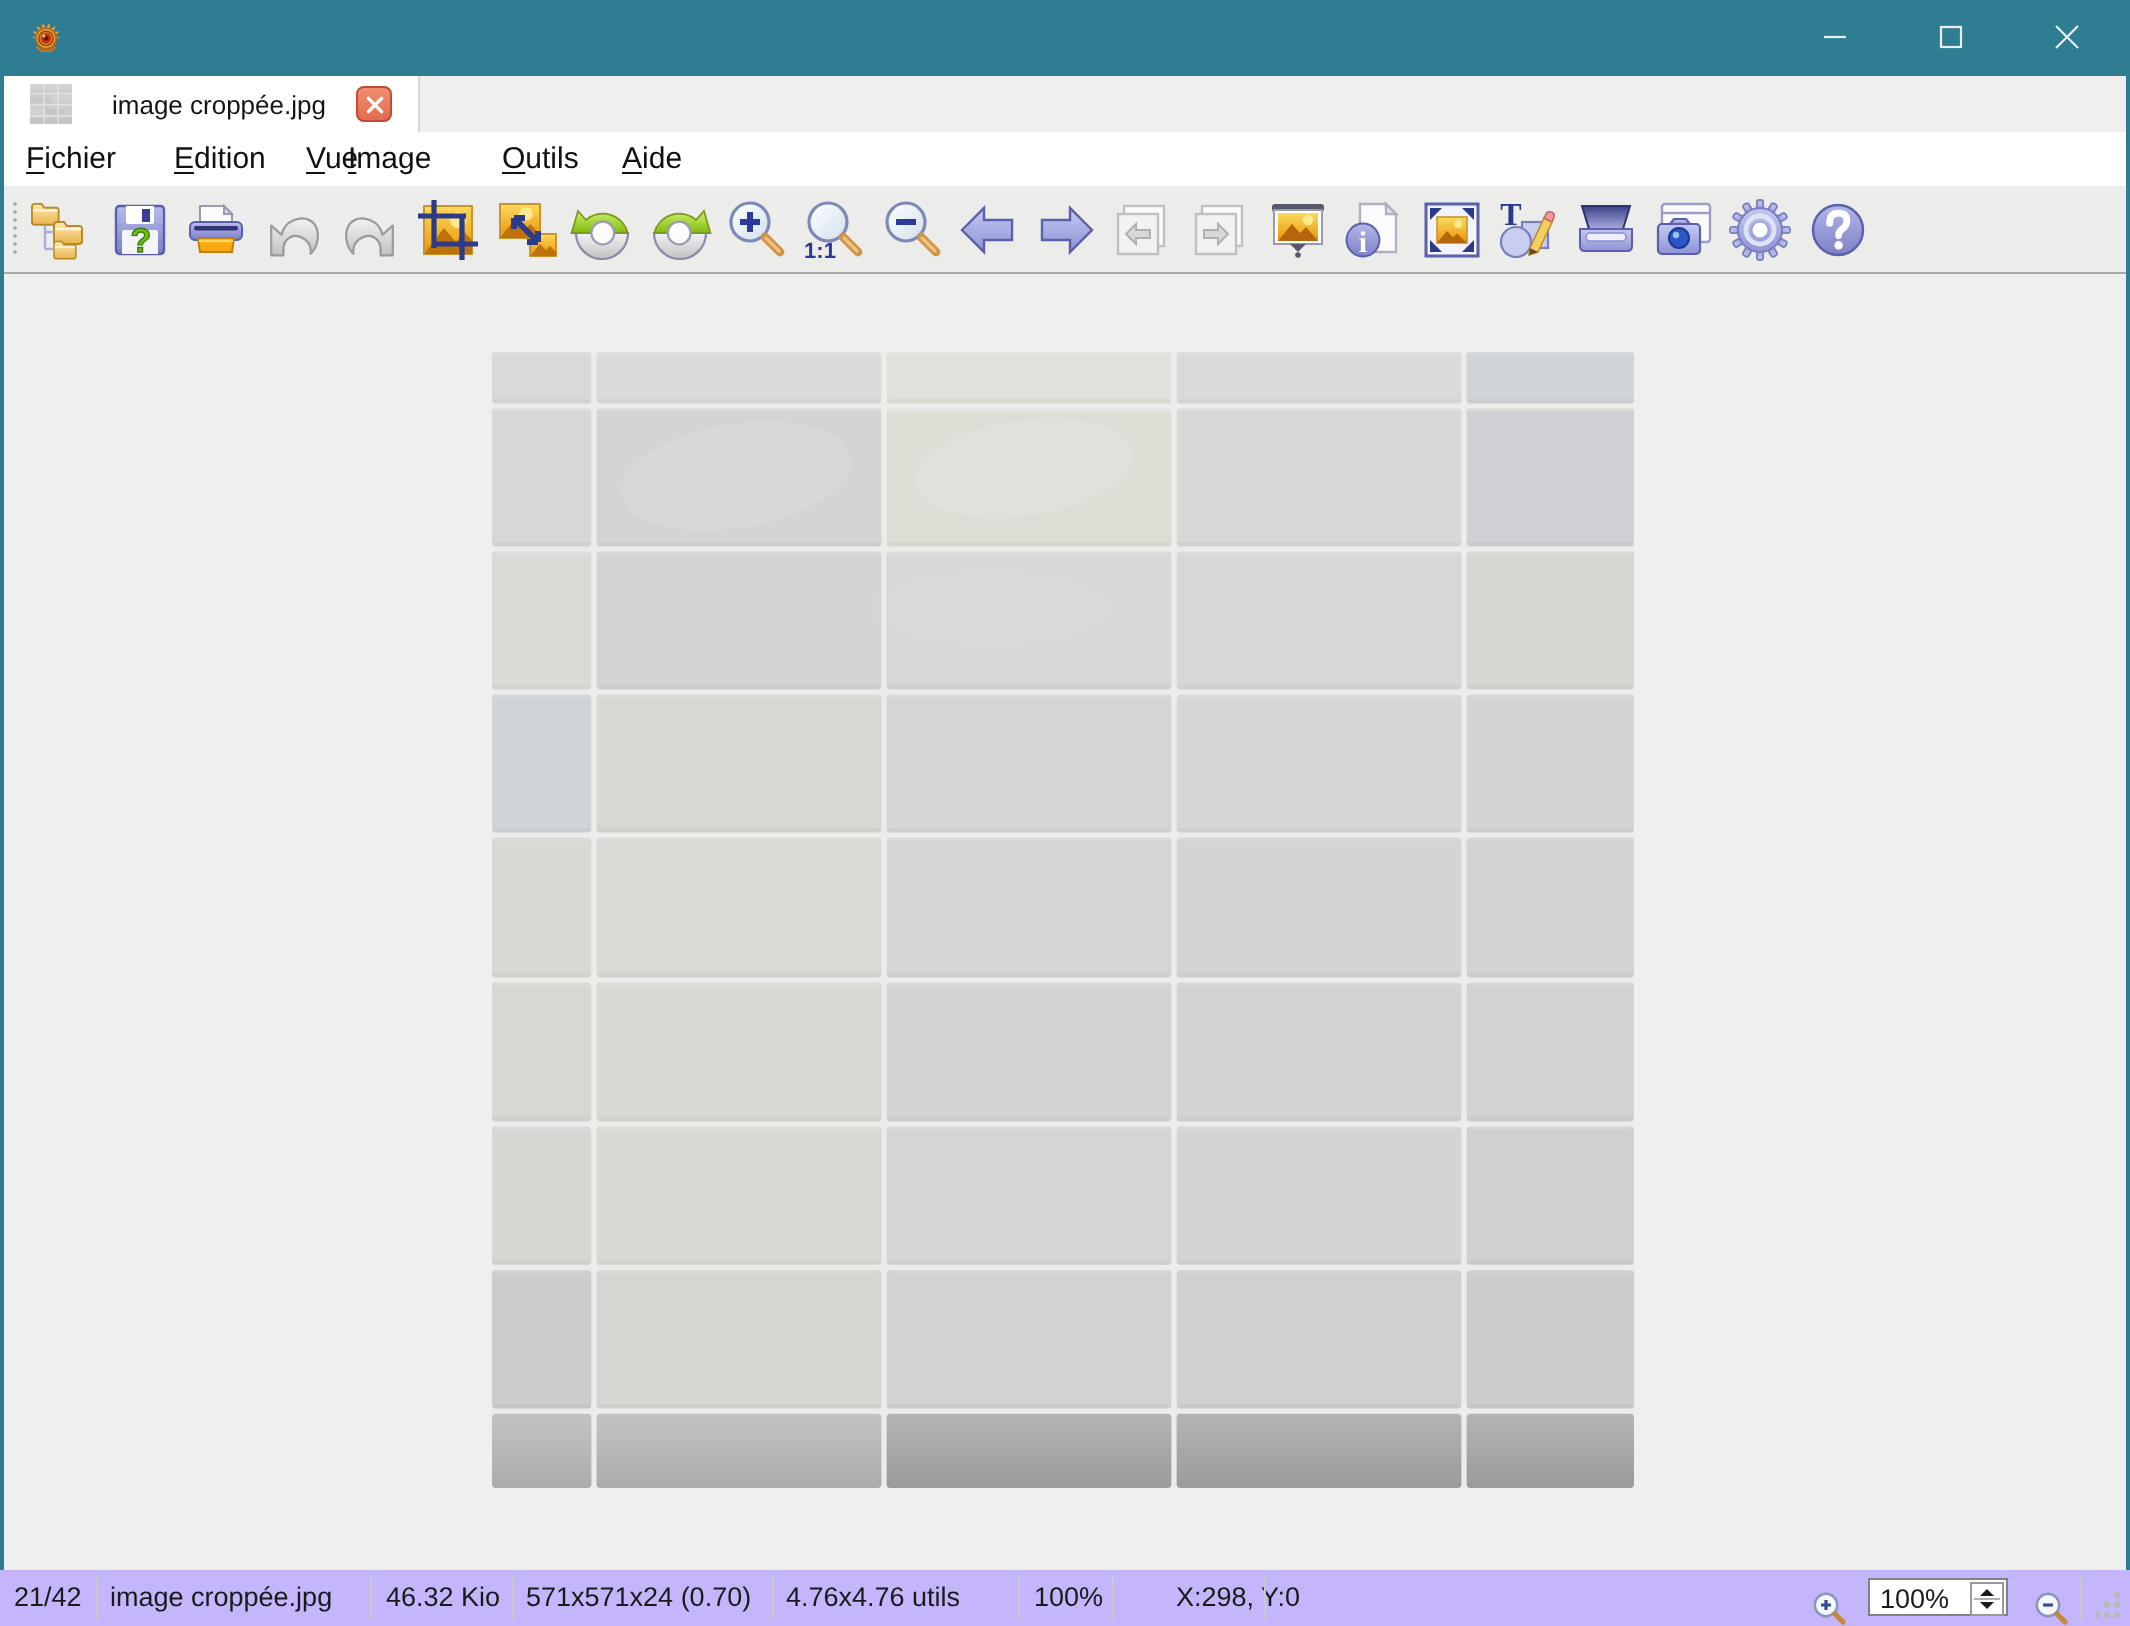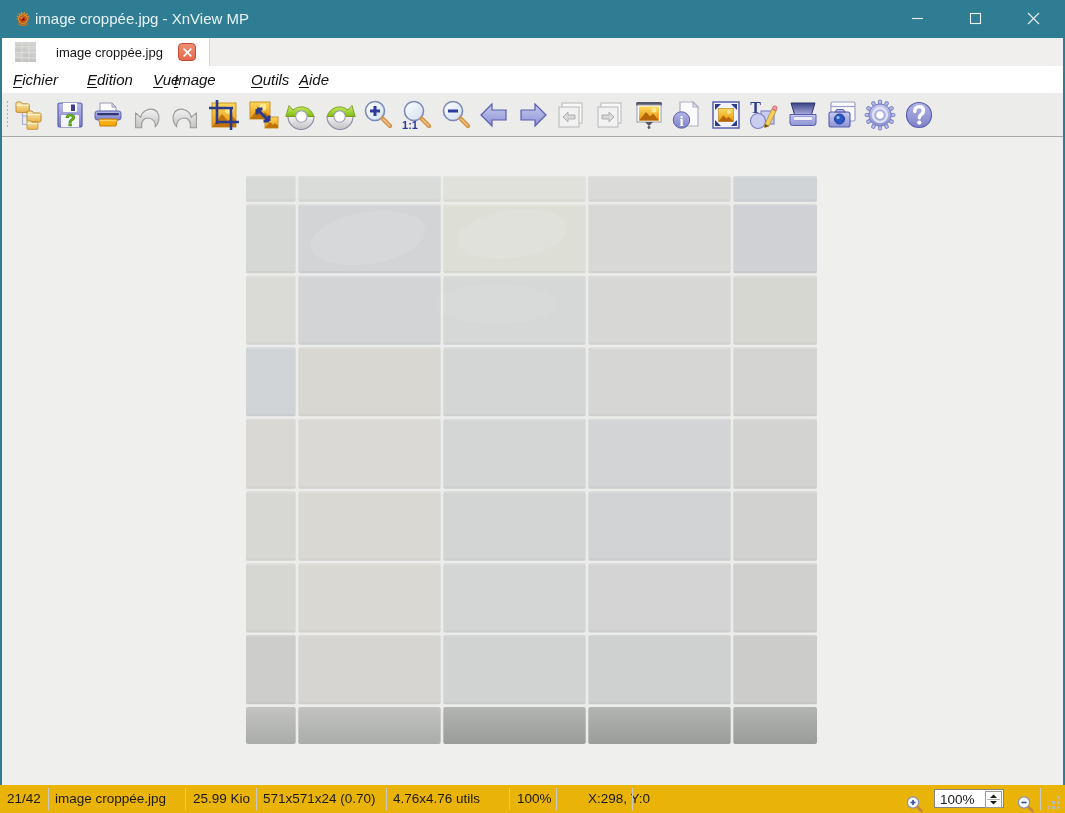--- a/index.html
+++ b/index.html
@@ -9,48 +9,47 @@
 .wbtn{position:absolute;top:0;height:36px;width:47px;}
 .sideL{position:absolute;left:0;top:36px;width:2px;height:749px;background:#2f7d92;}
 .sideR{position:absolute;left:1063px;top:36px;width:2px;height:749px;background:#2f7d92;}
 .tabstrip{position:absolute;left:0;top:36px;width:1065px;height:30px;background:#f0efee;border-top:2px solid #2f7d92;box-sizing:border-box;}
 .tab{position:absolute;left:2px;top:0;width:207px;height:28px;background:#fff;border-right:1px solid #d8d7d6;}
 .tab-thumb{position:absolute;left:13px;top:4px;width:21px;height:20px;background:#c9c9c7;}
 .tab-txt{position:absolute;left:54px;top:0;height:28px;line-height:29px;font-size:13px;color:#141414;}
 .tab-close{position:absolute;left:176px;top:5px;width:18px;height:18px;border-radius:4px;background:linear-gradient(#ee8f72,#e56a4e);border:1.5px solid #c04a34;box-sizing:border-box;}
 .tab-close svg{position:absolute;left:3px;top:3px;}
 .tabrest{position:absolute;left:209px;top:28px;right:0;height:1px;background:#d8d7d6;}
-.menubar{position:absolute;left:2px;top:66px;width:1061px;height:27px;background:#fff;font-style:italic;}
+.menubar{position:absolute;left:2px;top:66px;width:1061px;height:27px;background:#fff;}
 .mi{position:absolute;top:0;height:27px;line-height:28px;font-size:15px;color:#111;}
 .mi u{text-decoration:underline;text-underline-offset:2px;}
 .toolbar{position:absolute;left:2px;top:93px;width:1061px;height:44px;background:#ececea;border-bottom:1px solid #a9a9a9;box-sizing:border-box;}
 .tbhandle{position:absolute;left:4px;top:7px;width:3px;height:29px;
  background-image:radial-gradient(circle,#ababab 30%,transparent 36%);background-size:3px 4px;width:2.5px;}
 .ti{position:absolute;top:6px;width:32px;height:32px;}
 .canvas{position:absolute;left:2px;top:137px;width:1061px;height:648px;background:#efefee;}
 .pic{position:absolute;left:244px;top:39px;width:571px;height:568px;}
-.statusbar{position:absolute;left:0;top:785px;width:1065px;height:28px;background:#eab308;font-size:13.5px;color:#1a1a1a;}
+.statusbar{position:absolute;left:0;top:785px;width:1065px;height:28px;background:#c4b5fd;font-size:13.5px;color:#1a1a1a;}
 .st{position:absolute;top:0;height:28px;line-height:28px;white-space:pre;}
 .sep{position:absolute;top:3px;height:22px;width:1px;background:#c9c9c8;}
 .spin{position:absolute;left:934px;top:4px;width:70px;height:19px;background:#fff;border:1px solid #828282;box-sizing:border-box;}
 .spin .val{position:absolute;left:5px;top:0;height:19px;line-height:20px;font-size:13.5px;}
 .spin .btns{position:absolute;right:1px;top:1px;width:15px;height:15px;border:1px solid #9a9a9a;}
 .grip{position:absolute;right:4px;bottom:4px;width:13px;height:13px;}
 </style></head><body>
 <div class="titlebar">
     <svg class="title-ico" viewBox="0 0 16 16">
 <path d="M0.6 9.1 L3.5 7.8 L1.2 5.7 L4.3 5.9 L3.2 2.9 L5.9 4.5 L6.3 1.4 L8.0 4.0 L9.7 1.4 L10.1 4.5 L12.8 2.9 L11.7 5.9 L14.8 5.7 L12.5 7.8 L15.4 9.1 L8.0 8.6 Z" fill="#ef9c2e"></path>
 <circle cx="8" cy="9.2" r="5.1" fill="#f2a438" stroke="#b4651a" stroke-width="0.9"></circle>
 <circle cx="8" cy="9.2" r="3.6" fill="#e07c1c" stroke="#8a4410" stroke-width="0.7"></circle>
 <circle cx="8" cy="9.2" r="2.5" fill="#c42e10"></circle>
 <circle cx="8" cy="9.2" r="1.2" fill="#6e1205"></circle>
 <circle cx="6.9" cy="8" r="0.8" fill="#f8c890"></circle>
 <path d="M3.2 13.4 C4.6 15 6.2 15.7 8 15.7 C9.8 15.7 11.4 15 12.8 13.4" fill="none" stroke="#c8761c" stroke-width="1.2"></path>
 </svg>
-<div class="title-txt">image croppée.jpg - XnView MP</div>
 <svg class="wbtn" style="left:894px" viewBox="0 0 47 36">
       <line x1="18" y1="18.5" x2="29" y2="18.5" stroke="#e8f0f3" stroke-width="1.1"></line>
     </svg>
 <svg class="wbtn" style="left:952px" viewBox="0 0 47 36">
       <rect x="18.5" y="13.5" width="10" height="10" fill="none" stroke="#e8f0f3" stroke-width="1.1"></rect>
     </svg>
 <svg class="wbtn" style="left:1010px" viewBox="0 0 47 36">
       <path d="M18 13 L29 24 M29 13 L18 24" stroke="#e8f0f3" stroke-width="1.1"></path>
     </svg>
 </div>
@@ -82,21 +81,21 @@
       </div>
 </div>
     <div class="tabrest"></div>
   </div>
 <div class="menubar">
     <div class="mi" style="left:11px"><u>F</u>ichier</div>
     <div class="mi" style="left:85px"><u>E</u>dition</div>
     <div class="mi" style="left:151px"><u>V</u>ue</div>
     <div class="mi" style="left:172px"><u>I</u>mage</div>
     <div class="mi" style="left:249px"><u>O</u>utils</div>
-    <div class="mi" style="left:297px"><u>A</u>ide</div>
+    <div class="mi" style="left:309px"><u>A</u>ide</div>
   </div>
 <div class="toolbar">
     <div class="tbhandle"></div>
     <svg width="0" height="0" style="position:absolute">
       <defs>
 <linearGradient id="gfold" x1="0" y1="0" x2="0" y2="1">
           <stop offset="0" stop-color="#fce9b0"></stop>
           <stop offset="1" stop-color="#eab54e"></stop>
         </linearGradient>
 <linearGradient id="gblue" x1="0" y1="0" x2="0" y2="1">
@@ -444,21 +443,21 @@
         <ellipse cx="122" cy="62" rx="58" ry="26" fill="#ffffff" opacity="0.10" transform="rotate(-9 122 62)"></ellipse>
         <ellipse cx="266" cy="58" rx="55" ry="24" fill="#ffffff" opacity="0.09" transform="rotate(-8 266 58)"></ellipse>
         <ellipse cx="250" cy="128" rx="60" ry="20" fill="#ffffff" opacity="0.06"></ellipse>
       </svg></div>
   </div>
 <div class="sideL"></div>
 <div class="sideR"></div>
 <div class="statusbar">
     <div class="st" style="left:7px">21/42</div>
     <div class="st" style="left:55px">image croppée.jpg</div>
-    <div class="st" style="left:193px">25.99 Kio</div>
+    <div class="st" style="left:193px">46.32 Kio</div>
     <div class="st" style="left:263px">571x571x24 (0.70)</div>
     <div class="st" style="left:393px">4.76x4.76 utils</div>
     <div class="st" style="left:517px">100%</div>
     <div class="st" style="left:588px">X:298, Y:0</div>
     <div class="sep" style="left:47.5px"></div>
     <div class="sep" style="left:185px"></div>
     <div class="sep" style="left:255.5px"></div>
     <div class="sep" style="left:385.5px"></div>
     <div class="sep" style="left:509px"></div>
     <div class="sep" style="left:556px"></div>

